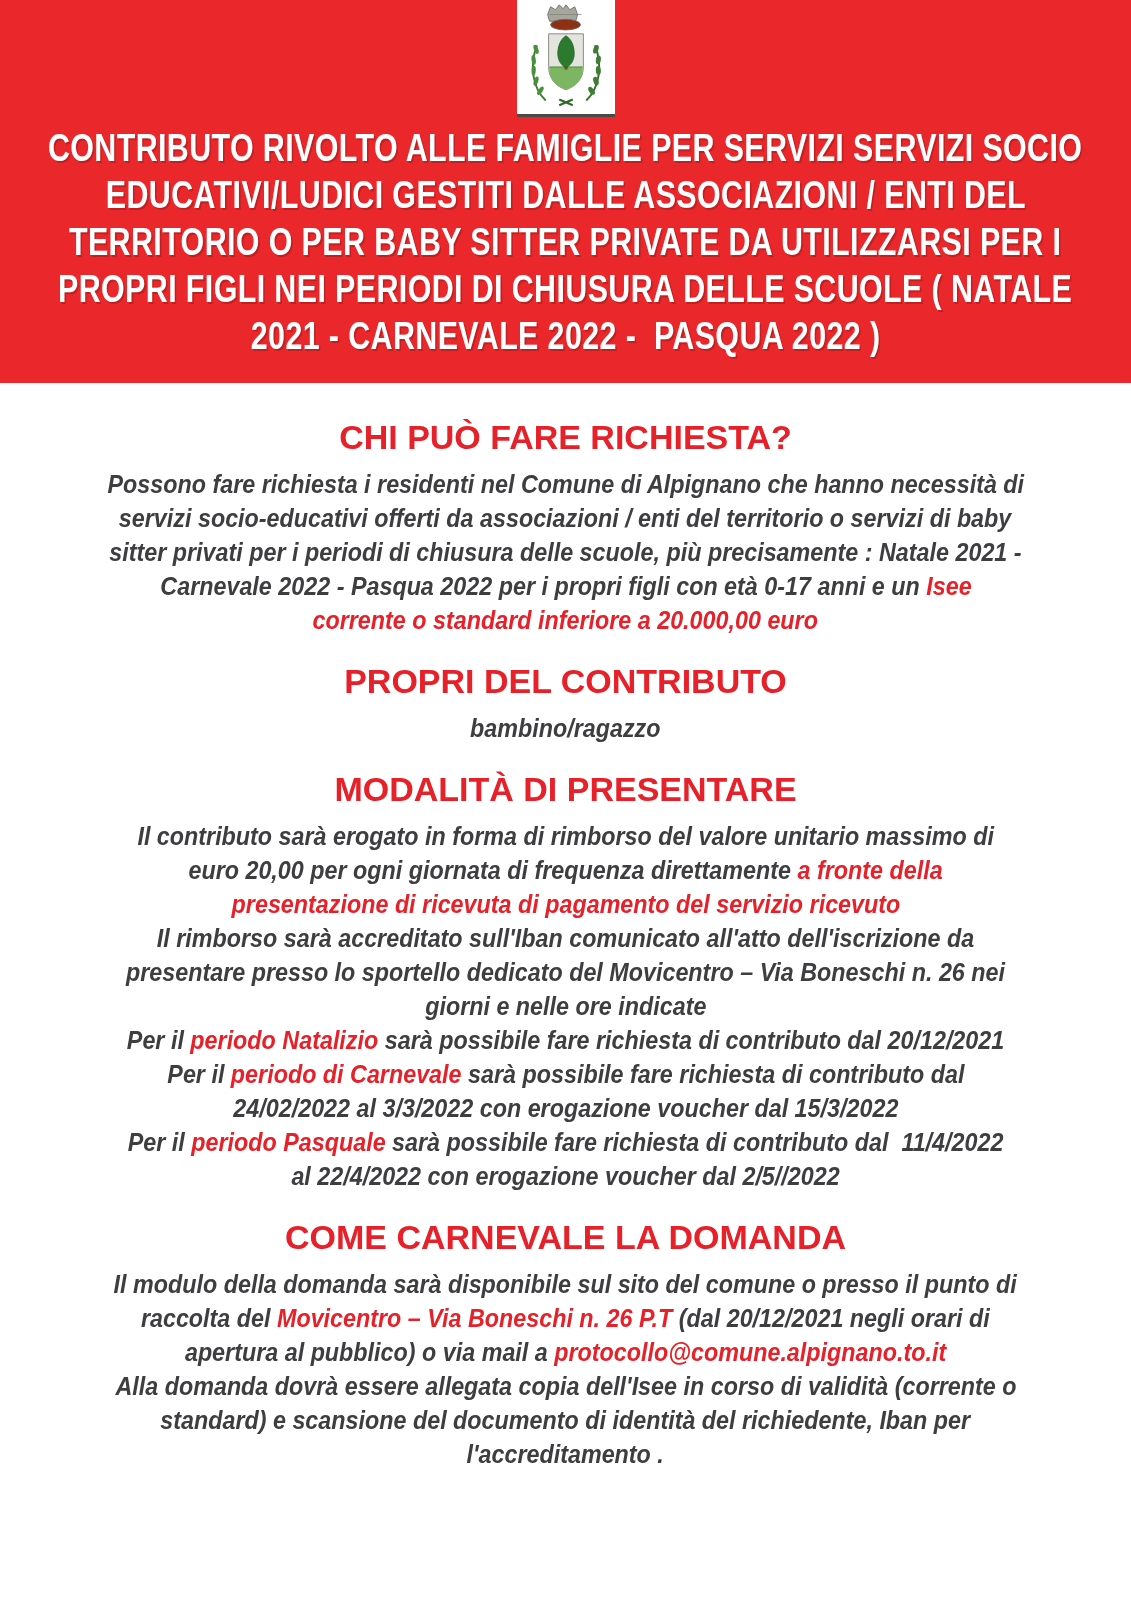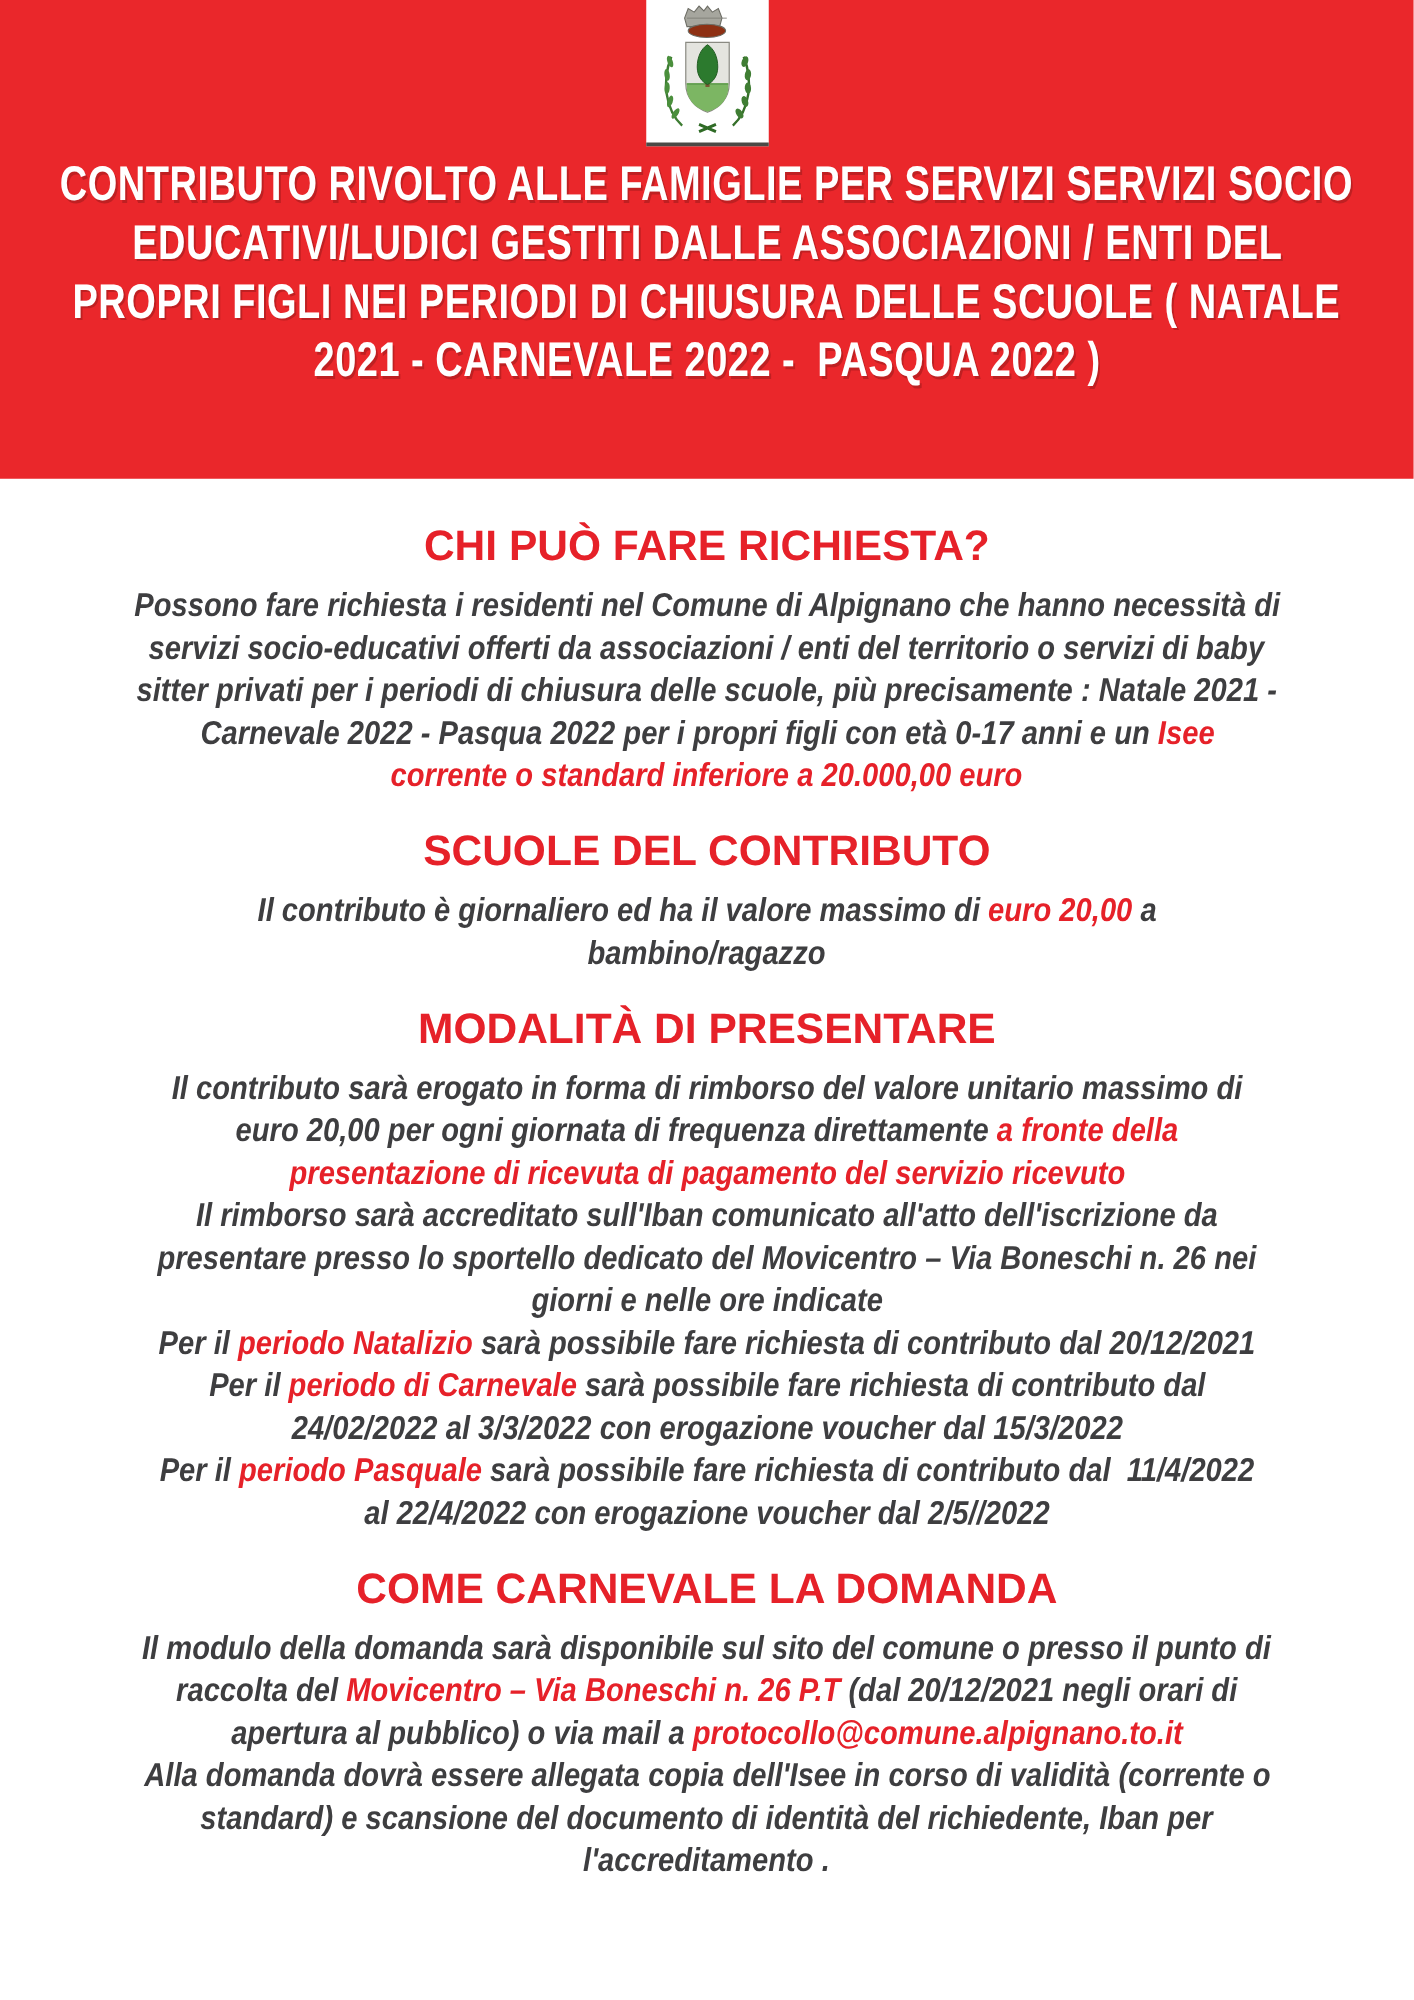--- a/index.html
+++ b/index.html
@@ -115,20 +115,23 @@
     </svg>
   </div>
   <div class="title-wrap" id="title-lines">
       <div class="title-line">
         <span>CONTRIBUTO RIVOLTO ALLE FAMIGLIE PER SERVIZI SERVIZI SOCIO</span>
       </div>
       <div class="title-line">
         <span>EDUCATIVI/LUDICI GESTITI DALLE ASSOCIAZIONI / ENTI DEL</span>
       </div>
       <div class="title-line">
+        <span>TERRITORIO O PER BABY SITTER PRIVATE DA UTILIZZARSI PER I</span>
+      </div>
+      <div class="title-line">
         <span>PROPRI FIGLI NEI PERIODI DI CHIUSURA DELLE SCUOLE ( NATALE</span>
       </div>
       <div class="title-line">
         <span>2021 - CARNEVALE 2022 -  PASQUA 2022 )</span>
       </div>
     </div>
 </header>
 
 <main>
   <div id="sections">
@@ -146,25 +149,22 @@
           </div>
           <div class="line">
             <span class="lt"><span class="seg dark">Carnevale 2022 - Pasqua 2022 per i propri figli con età 0-17 anni e un </span><span class="seg red">Isee</span></span>
           </div>
           <div class="line">
             <span class="lt"><span class="seg red">corrente o standard inferiore a 20.000,00 euro</span></span>
           </div>
         </div>
       </section>
       <section>
-        <h2>SCUOLE DEL CONTRIBUTO</h2>
-        <div class="para">
-          <div class="line">
-            <span class="lt"><span class="seg dark">Il contributo è giornaliero ed ha il valore massimo di </span><span class="seg red">euro 20,00</span><span class="seg dark"> a</span></span>
-          </div>
+        <h2>PROPRI DEL CONTRIBUTO</h2>
+        <div class="para">
           <div class="line">
             <span class="lt"><span class="seg dark">bambino/ragazzo</span></span>
           </div>
         </div>
       </section>
       <section>
         <h2>MODALITÀ DI PRESENTARE</h2>
         <div class="para">
           <div class="line">
             <span class="lt"><span class="seg dark">Il contributo sarà erogato in forma di rimborso del valore unitario massimo di</span></span>

